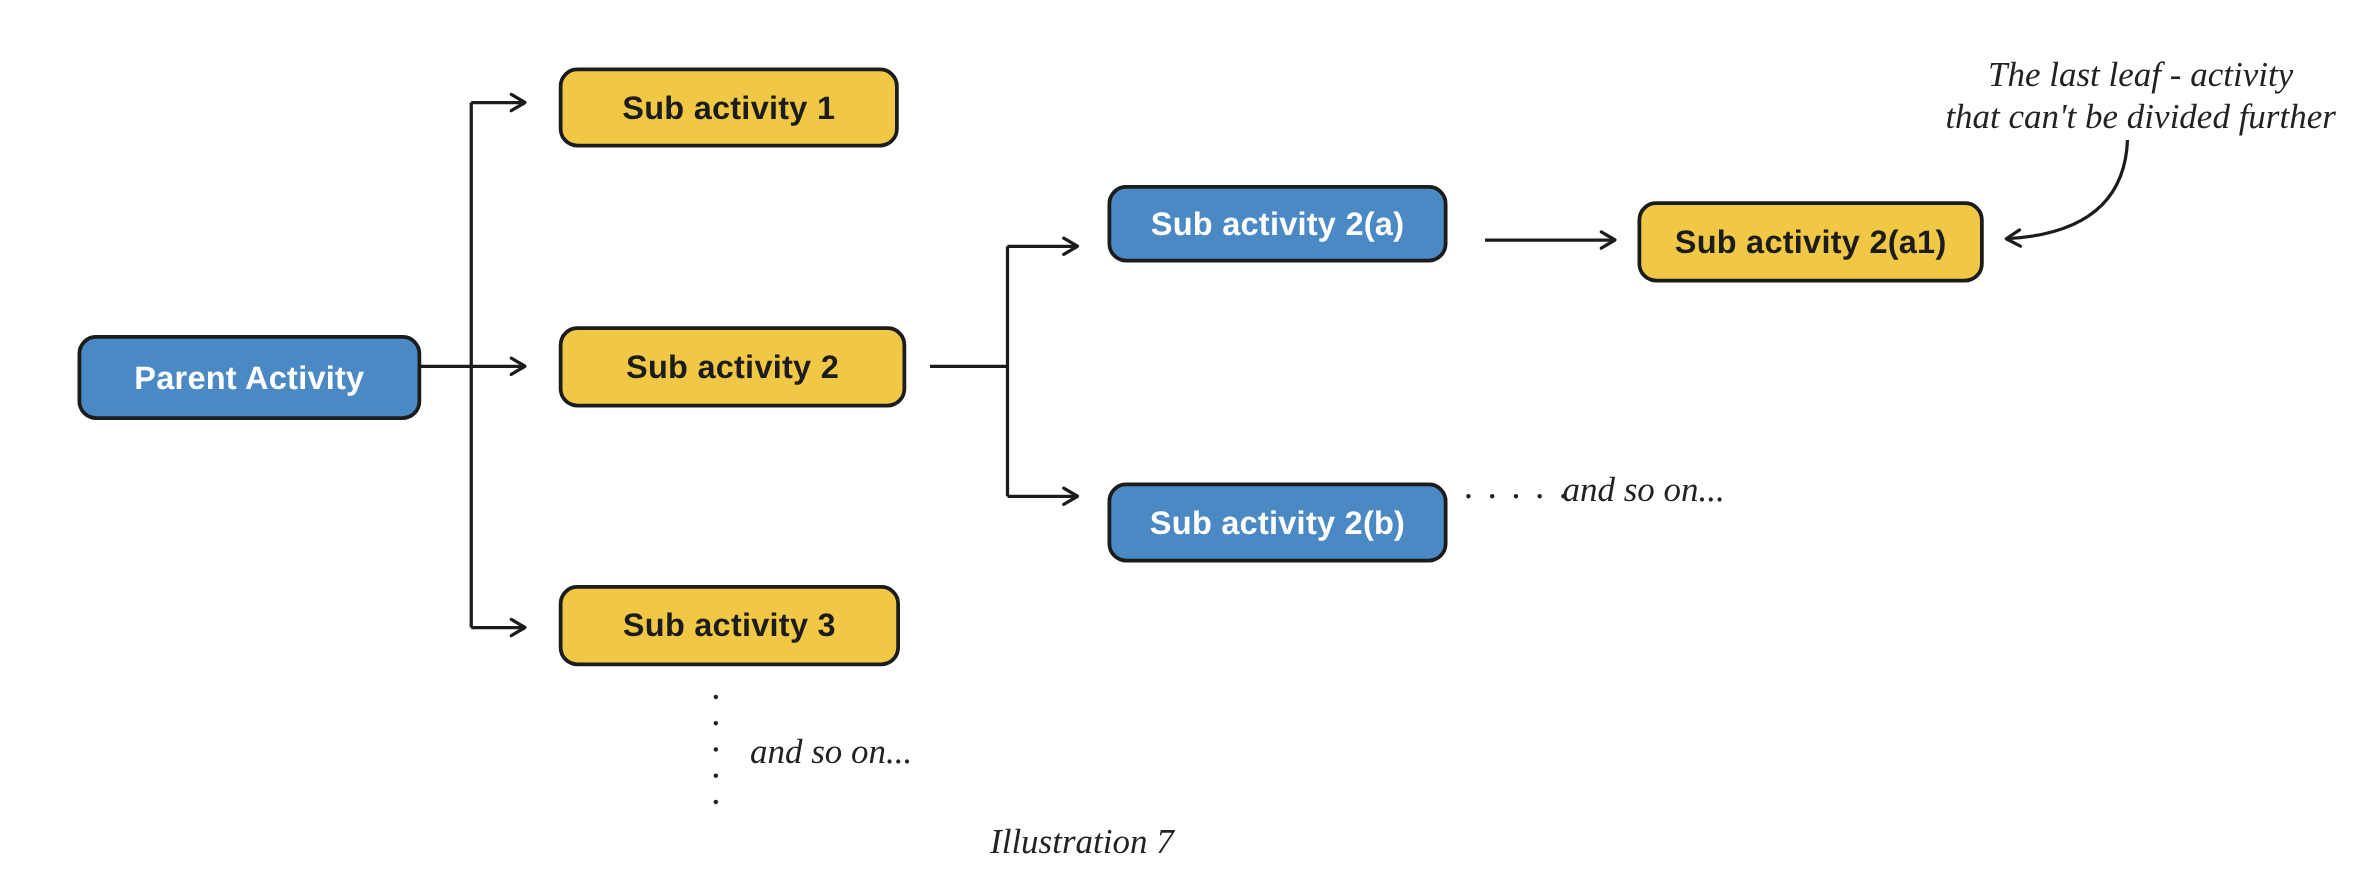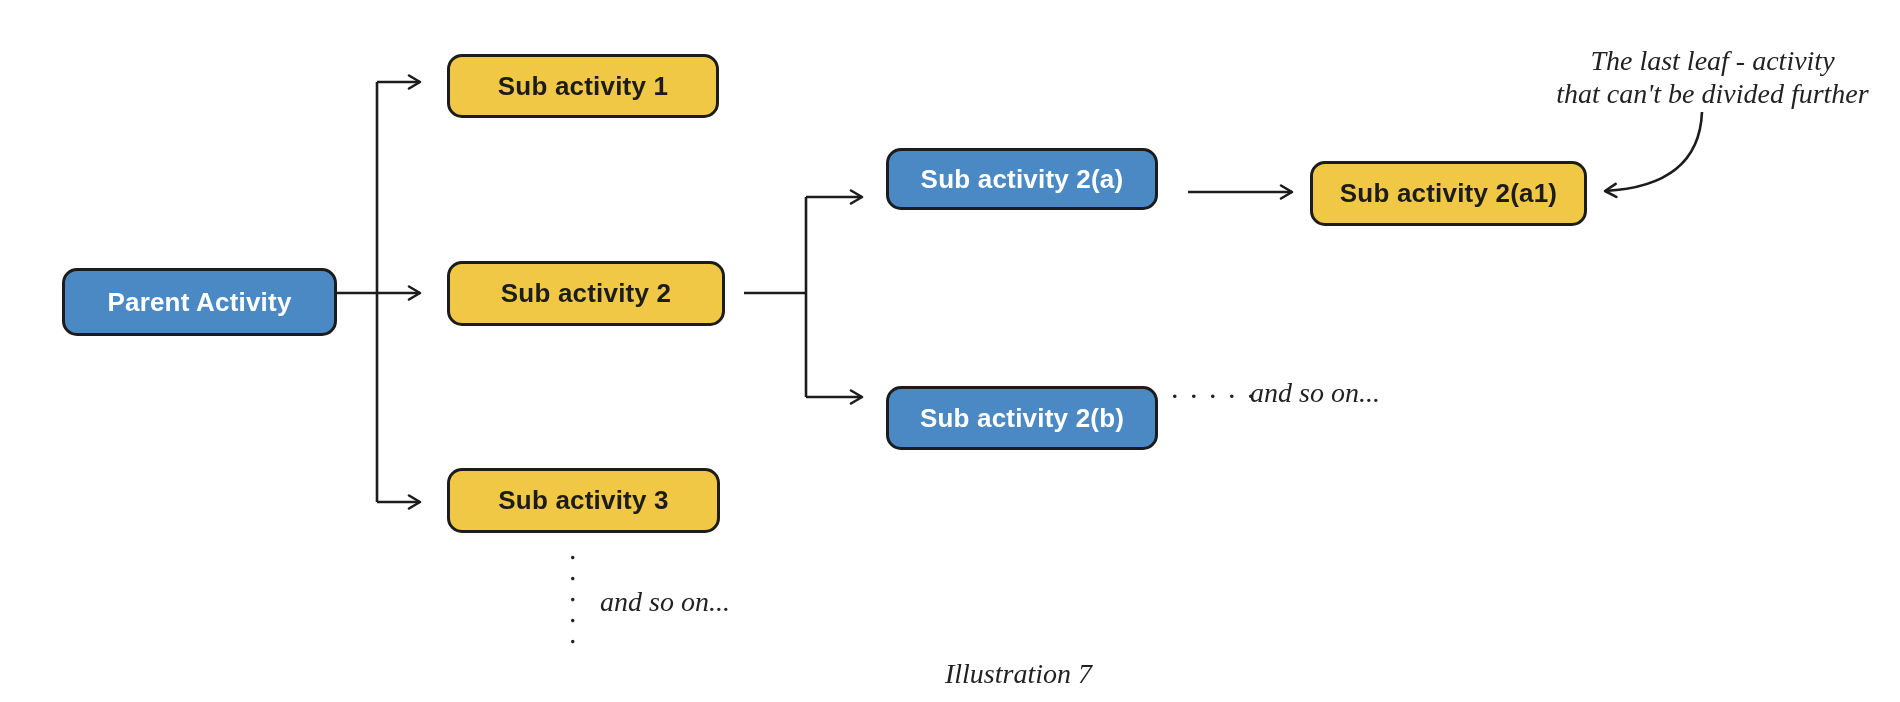--- a/index.html
+++ b/index.html
@@ -97,21 +97,21 @@
     top: 44px;
     width: 395px;
     text-align: center;
     line-height: 33px;
   }
   .caption {
     position: absolute;
     left: 792px;
     top: 658px;
     width: 300px;
-    text-align: right;
+    text-align: left;
   }
 </style>
 </head>
 <body>
 
 <div class="canvas">
 
   <svg class="connectors" viewBox="0 0 1900 702" xmlns="http://www.w3.org/2000/svg">
     <defs>
       <marker id="arrowhead" viewBox="-13 -9 15 18" refX="0" refY="0" markerWidth="15" markerHeight="18" orient="auto" markerUnits="userSpaceOnUse">

